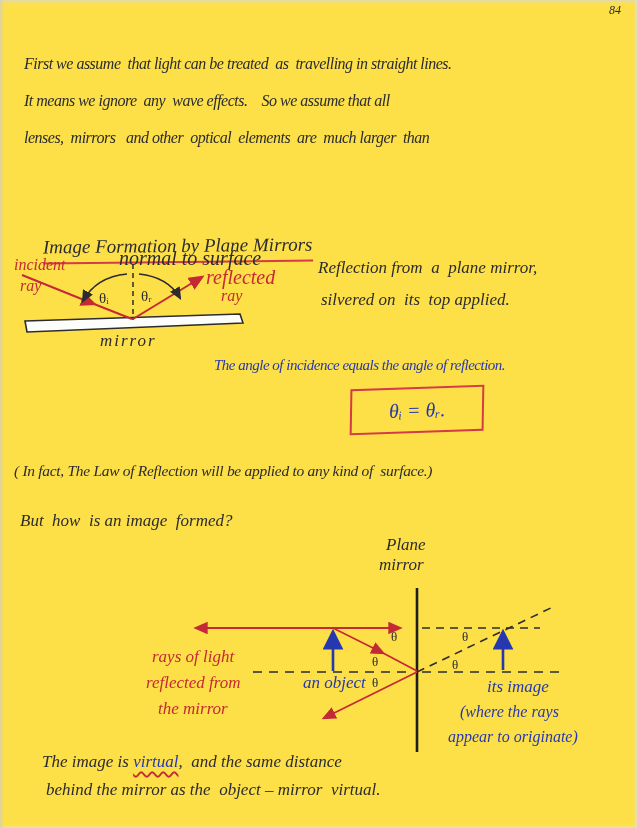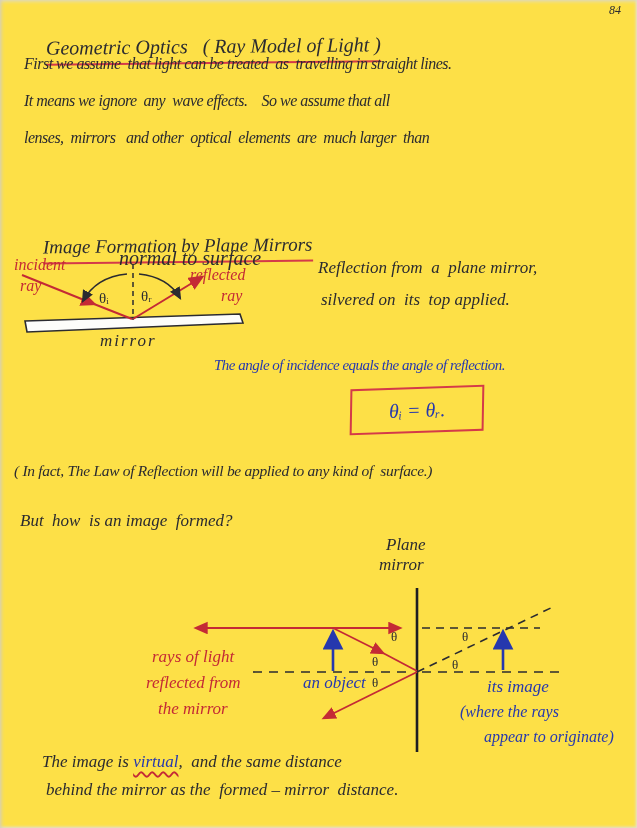--- a/index.html
+++ b/index.html
@@ -27,23 +27,20 @@
   .wavy{text-decoration:underline wavy #c42a35 1.5px;text-underline-offset:4px;}
   .theta2{font-size:13px;font-style:normal;}
 </style>
 </head>
 <body>
 
 <div id="page">
 
   <div class="t small black" style="right:16px;top:4px;font-size:12px;">84</div>
 
-  <div class="t" style="left:26px;top:12px;font-size:20px;">
-    <span class="ul-red">Geometric Optics   ( Ray Model of Light )</span>
-  </div>
 
   <div class="t intro-line" style="left:24px;top:55px;">First we assume  that light can be treated  as  travelling in straight lines.</div>
   <div class="t intro-line" style="left:24px;top:92px;">It means we ignore  any  wave effects.    So we assume that all</div>
   <div class="t intro-line" style="left:24px;top:129px;">lenses,  mirrors   and other  optical  elements  are  much larger  than</div>
 
   <div class="t" style="left:24px;top:213px;font-size:19px;">
     <span class="ul-red">Image Formation by Plane Mirrors</span>
   </div>
 
   <svg style="left:8px;top:246px;" width="300" height="118" viewBox="0 0 300 118">
@@ -65,21 +62,21 @@
 
     <line x1="125" y1="73" x2="194" y2="31" stroke="#c42a35" stroke-width="2" marker-end="url(#m-red1)"></line>
 
     <path d="M119,28 Q88,31 75,55" fill="none" stroke="#2b2b30" stroke-width="1.6" marker-end="url(#m-blk1)"></path>
     <path d="M131,28 Q160,31 172,52" fill="none" stroke="#2b2b30" stroke-width="1.6" marker-end="url(#m-blk1)"></path>
   </svg>
 
   <div class="t red" style="left:14px;top:256px;font-size:16px;">incident</div>
   <div class="t red" style="left:20px;top:277px;font-size:16px;">ray</div>
   <div class="t black" style="left:119px;top:247px;font-size:20px;">normal to surface</div>
-  <div class="t red" style="left:190px;top:266px;font-size:16px;">reflected</div>
+  <div class="t red" style="left:206px;top:266px;font-size:20px;">reflected</div>
   <div class="t red" style="left:221px;top:287px;font-size:16px;">ray</div>
   <div class="t black" style="left:99px;top:290px;font-size:15px;font-style:normal;">θᵢ</div>
   <div class="t black" style="left:141px;top:288px;font-size:15px;font-style:normal;">θᵣ</div>
   <div class="t black" style="left:100px;top:331px;font-size:17px;letter-spacing:2px;">mirror</div>
 
   <div class="t black" style="left:318px;top:258px;font-size:17px;">Reflection from  a  plane mirror,</div>
   <div class="t black" style="left:321px;top:290px;font-size:17px;">silvered on  its  top applied.</div>
 
   <div class="t blue" style="left:214px;top:357px;font-size:15px;letter-spacing:-0.5px;">The angle of incidence equals the angle of reflection.</div>
 
@@ -130,18 +127,18 @@
   <div class="t theta2" style="left:452px;top:658px;">θ</div>
 
   <div class="t red" style="left:152px;top:647px;font-size:17px;">rays of light</div>
   <div class="t red" style="left:146px;top:673px;font-size:17px;">reflected from</div>
   <div class="t red" style="left:158px;top:699px;font-size:17px;">the mirror</div>
 
   <div class="t blue" style="left:303px;top:673px;font-size:17px;">an object</div>
 
   <div class="t blue" style="left:487px;top:677px;font-size:17px;">its image</div>
   <div class="t blue" style="left:460px;top:703px;font-size:16px;">(where the rays</div>
-  <div class="t blue" style="left:484px;top:728px;font-size:16px;">appear to originate)</div>
+  <div class="t blue" style="left:448px;top:728px;font-size:16px;">appear to originate)</div>
 
   <div class="t black" style="left:42px;top:752px;font-size:17px;"><span>The image is </span><span class="blue wavy">virtual</span><span>,  and the same distance</span></div>
-  <div class="t black" style="left:46px;top:780px;font-size:17px;">behind the mirror as the  formed – mirror  distance.</div>
+  <div class="t black" style="left:46px;top:780px;font-size:17px;">behind the mirror as the  object – mirror  virtual.</div>
 
 </div>
 
 </body></html>

